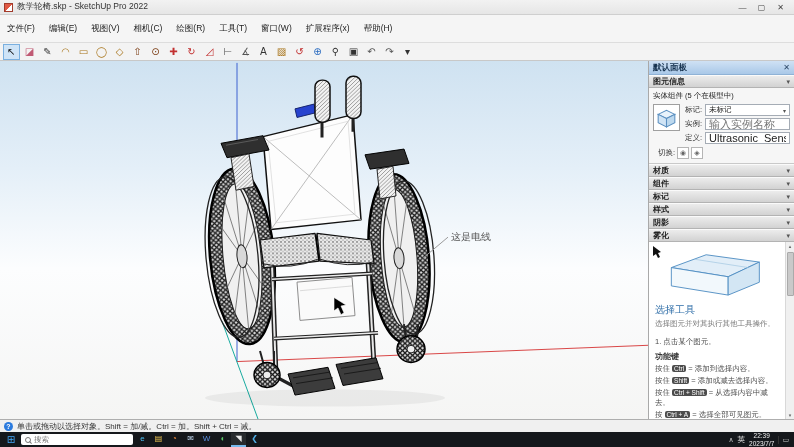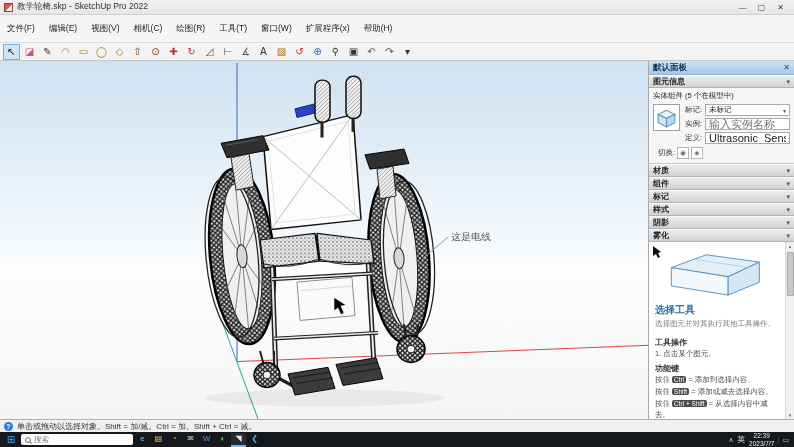--- a/index.html
+++ b/index.html
@@ -45,21 +45,21 @@
   .flabel { width:22px; text-align:right; font-size:7.5px; color:#333; flex:0 0 22px; }
   .fselect { flex:1; height:12px; background:#fff; border:1px solid #a5acb5; display:flex; align-items:center; justify-content:space-between; padding:0 3px; font-size:7.5px; color:#222; cursor:default; min-width:0; }
   .fselect .chev { font-size:6px; color:#555; }
   .finput { flex:1; height:12px; border:1px solid #a5acb5; font-size:11px; padding:0 3px; font-family:inherit; color:#222; min-width:0; width:100%; }
   .tgl-row { display:flex; align-items:center; gap:2px; margin-top:3px; }
   .tgl { width:12px; height:12px; border:1px solid #b5b5b5; background:#fff; display:flex; align-items:center; justify-content:center; font-size:7px; color:#666; cursor:default; }
   
   .instructor-body { flex:1; background:#fff; position:relative; overflow:hidden; padding:3px 12px 3px 6px; font-size:7.5px; line-height:1.45; color:#4a4a4a; min-height:0; }
   .ins-cursor { position:absolute; left:4px; top:4px; }
   .ins-house { display:block; margin:2px auto 2px auto; }
-  .ins-title { color:#2f6ea8; font-size:10px; font-weight:bold; margin:2px 0 1px 0; }
+  .ins-title { color:#2f6ea8; font-size:10px; font-weight:normal; margin:2px 0 1px 0; }
   .ins-sub { color:#7a7a7a; margin-bottom:8px; }
   .ins-h { font-weight:bold; color:#333; margin-top:3px; font-size:8px; }
   .ins-key-row { margin:1px 0; }
   .kbd { background:#4c4c4c; color:#fff; border-radius:2px; padding:0 2px; font-size:6.5px; }
   .ins-scroll { position:absolute; right:0; top:0; bottom:0; width:9px; background:#f0f0f0; border-left:1px solid #d8d8d8; display:flex; flex-direction:column; align-items:center; }
   .scroll-arrow { font-size:5px; color:#666; height:8px; line-height:8px; cursor:default; }
   .scroll-thumb { width:7px; height:44px; background:#c9c9c9; border:1px solid #aaa; border-radius:1px; margin-top:2px; cursor:default; }
   .ins-scroll .dn { margin-top:auto; }
   
   .statusbar { height:13px; background:#f0f0f0; border-top:1px solid #aeaeae; display:flex; align-items:center; gap:4px; padding:0 4px; font-size:8px; color:#333; flex:0 0 auto; }
@@ -416,21 +416,20 @@
           <polygon points="0,0 0,10 3,8 5,12 7,11 5,7 8,6" fill="#111"></polygon>
         </svg>
         <svg class="ins-house" width="110" height="54" viewBox="0 0 120 58">
           <polygon points="8,22 46,8 104,16 70,32" fill="#e2eef8" stroke="#4e8cc2" stroke-width="1"></polygon>
           <polygon points="8,22 70,32 70,52 8,42" fill="#f2f8fc" stroke="#4e8cc2" stroke-width="1"></polygon>
           <polygon points="70,32 104,16 104,38 70,52" fill="#d3e6f4" stroke="#4e8cc2" stroke-width="1"></polygon>
           <path d="M34,13 L92,22" stroke="#9cc3e0" stroke-width="0.7"></path>
         </svg>
         <div class="ins-title">选择工具</div>
         <div class="ins-sub">选择图元并对其执行其他工具操作。</div>
-        <div class="ins-h">工具操作</div>
         <div>1. 点击某个图元。</div>
         <div class="ins-h">功能键</div>
         <div>
 
             <div class="ins-key-row">
               <span>按住</span>
               <span class="kbd">Ctrl</span>
               <span>= 添加到选择内容。</span>
             </div>
 

